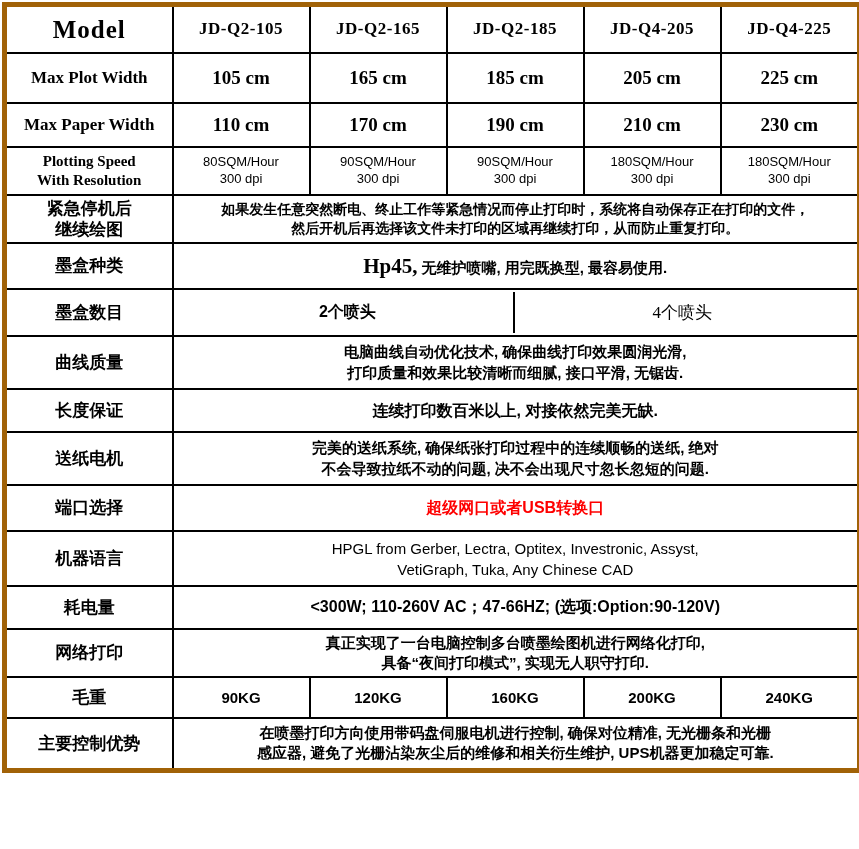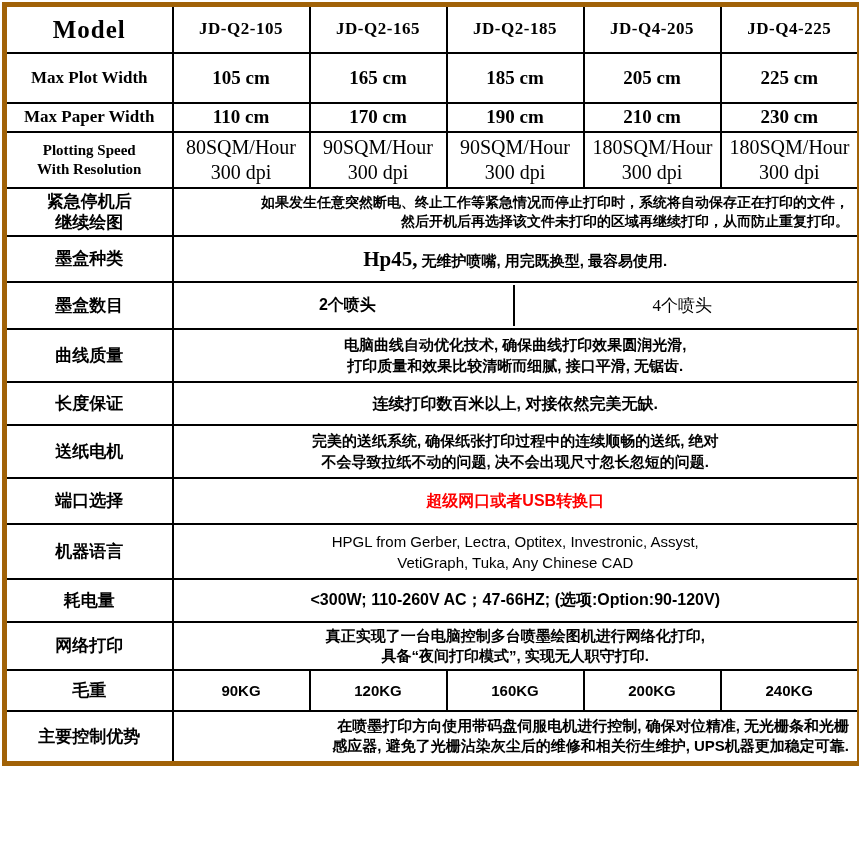--- a/index.html
+++ b/index.html
@@ -46,33 +46,33 @@
     font-weight: bold;
     letter-spacing: 0.5px;
   }
   td.cm-val {
     font-family: "Liberation Serif", serif;
     font-size: 19px;
     font-weight: bold;
     border-radius: 12px;
   }
   td.speed-val {
-    font-family: Liberation Serif, serif;
-    font-size: 20px;
+    font-family: Liberation Sans, sans-serif;
+    font-size: 13px;
     font-weight: normal;
     white-space: pre-line;
     line-height: 1.25;
   }
   td.para {
     font-size: 15px;
     font-weight: bold;
     white-space: pre-line;
     line-height: 1.35;
   }
-  td.para.left { text-align: right; font-size: 14px; }
+  td.para.left { text-align: center; font-size: 14px; }
   td.hp-cell { font-size: 15px; font-weight: bold; }
   .hp45 {
     font-family: "Liberation Serif", serif;
     font-size: 21px;
     font-weight: bold;
     margin-right: 4px;
   }
   td.red-cell {
     color: var(--accent-red, #fe0000);
     font-size: 16px;
@@ -126,21 +126,21 @@
 
   <tr style="height:50px">
     <th class="rowhead en">Max Plot Width</th>
     <td class="cm-val">105 cm</td>
     <td class="cm-val">165 cm</td>
     <td class="cm-val">185 cm</td>
     <td class="cm-val">205 cm</td>
     <td class="cm-val">225 cm</td>
   </tr>
 
-  <tr style="height:29px">
+  <tr style="height:44px">
     <th class="rowhead en">Max Paper Width</th>
     <td class="cm-val">110 cm</td>
     <td class="cm-val">170 cm</td>
     <td class="cm-val">190 cm</td>
     <td class="cm-val">210 cm</td>
     <td class="cm-val">230 cm</td>
   </tr>
 
   <tr style="height:48px">
     <th class="rowhead en" style="font-size:15px">Plotting Speed

